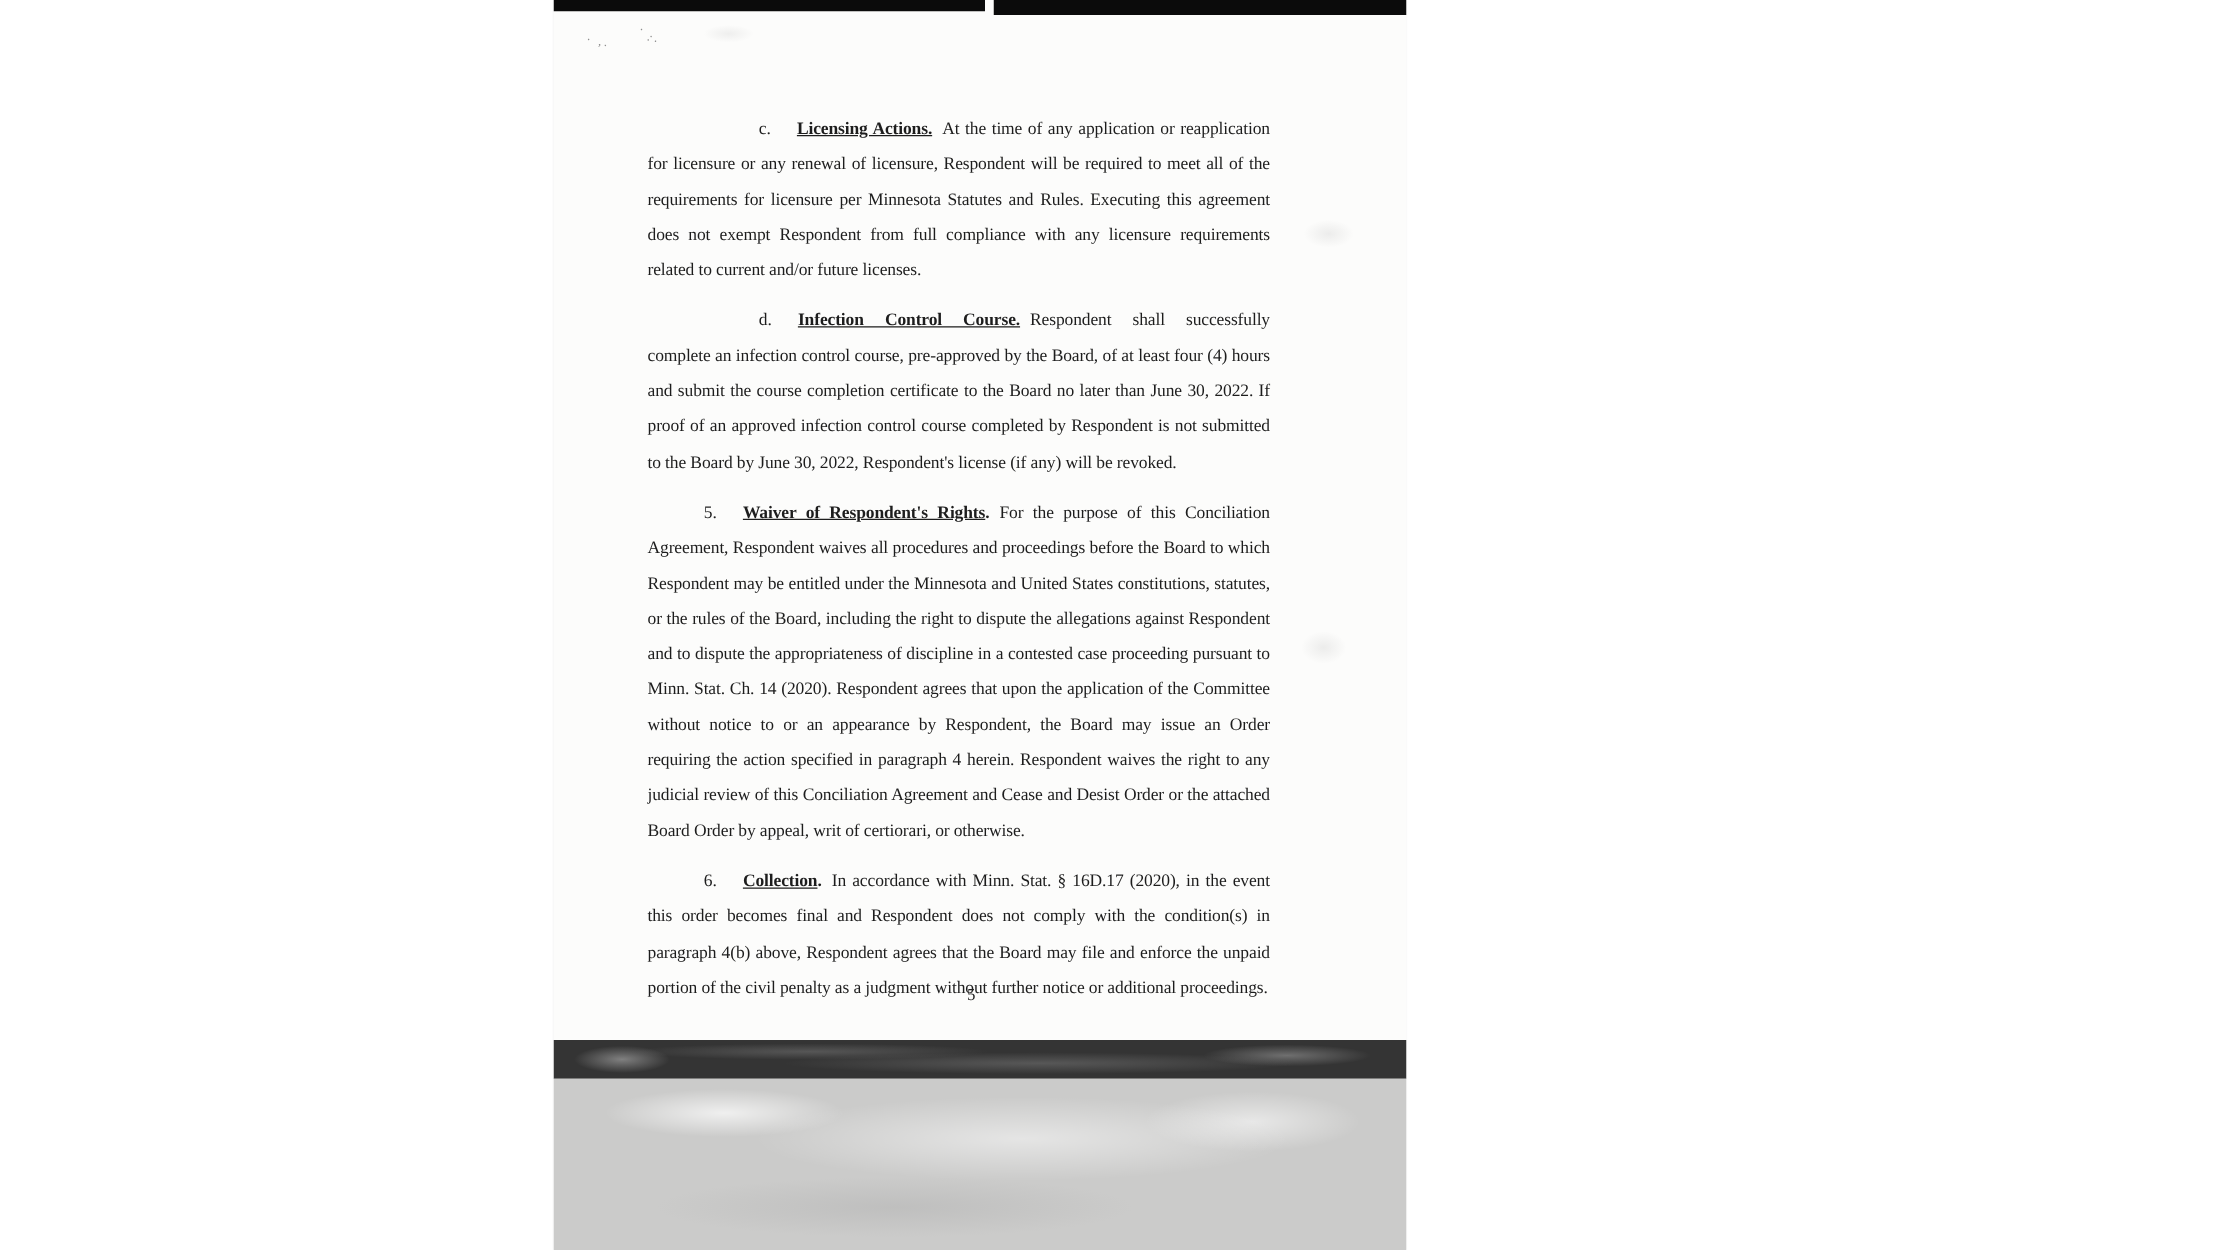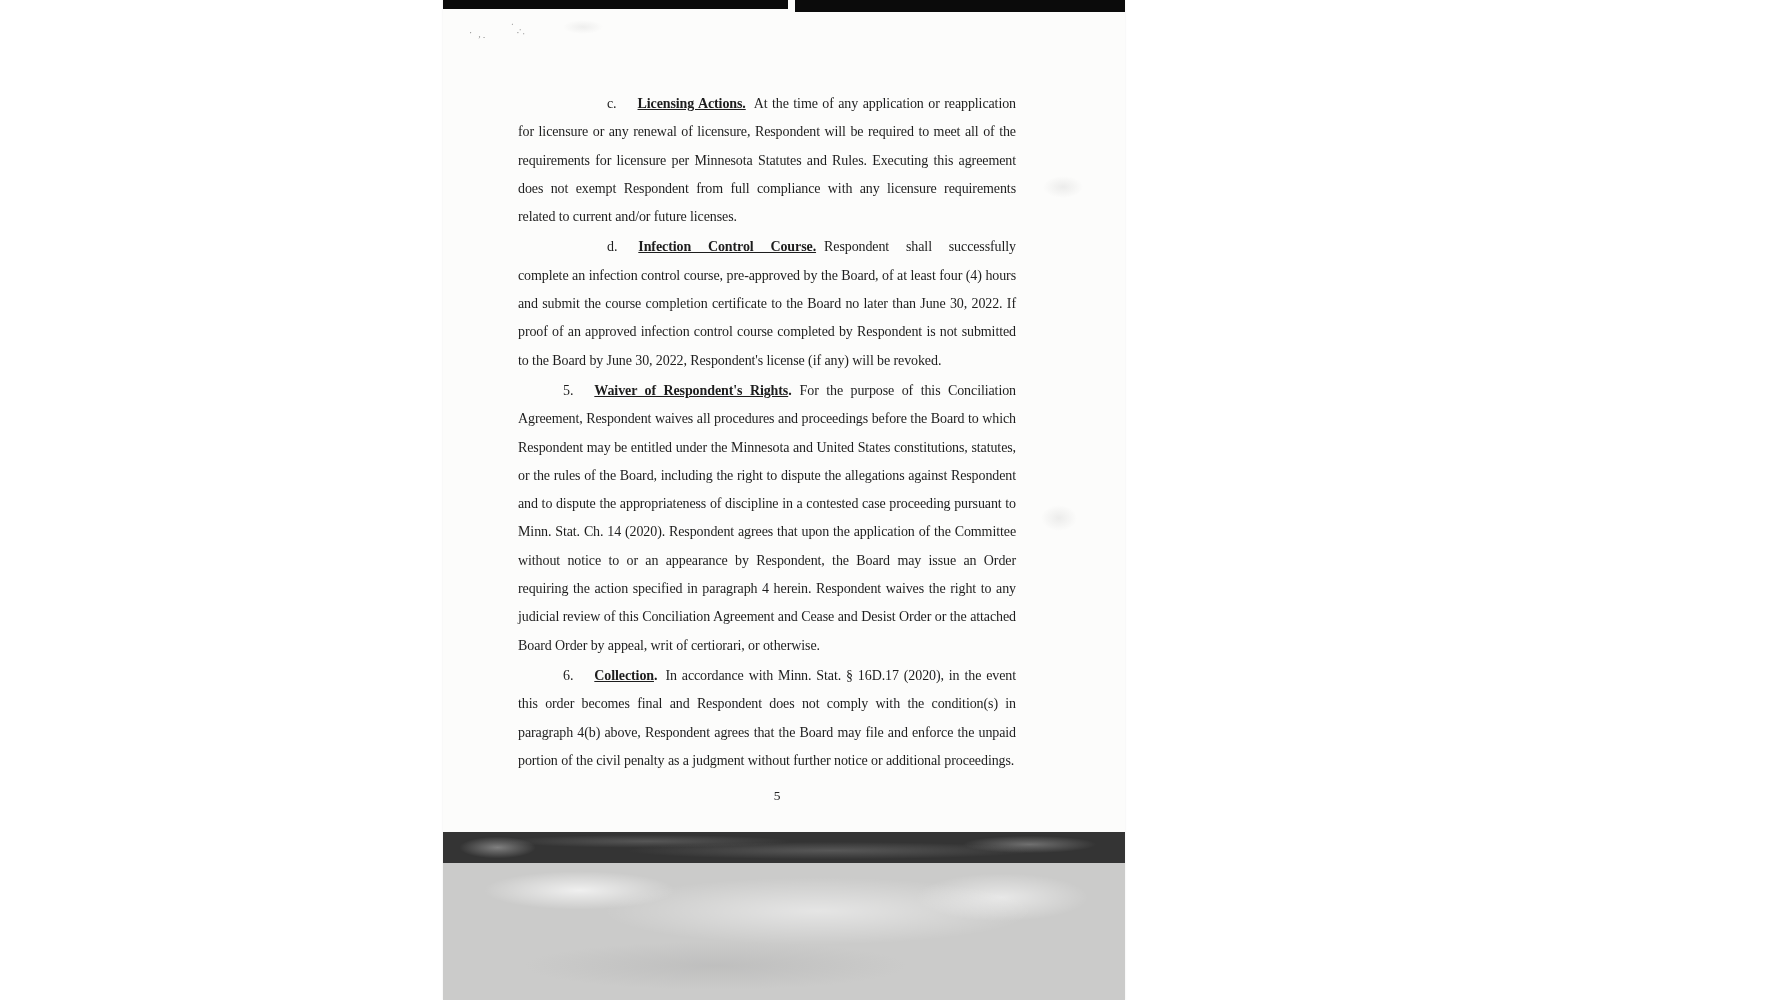--- a/index.html
+++ b/index.html
@@ -44,21 +44,21 @@
     left: 75px;
     top: 90px;
     width: 498px;
     font-size: 14px;
     line-height: 28.3px;
     letter-spacing: -0.1px;
     color: #1d1d1d;
     text-align: justify;
   }
   .para { margin: 0; }
-  .para + .para { margin-top: 2px; }
+  .para + .para { margin-top: 12px; }
   .para.indent-deep { text-indent: 89px; }
   .para.indent-num  { text-indent: 45px; font-family: Liberation Serif, serif; }
   .tab  { display: inline-block; width: 21px; }
   .gap2 { display: inline-block; width: 8px; }
   .heading { font-weight: bold; text-decoration: underline; }
   .hsep { font-weight: bold; }
 
   .page-number {
     position: absolute;
     left: 90px;

